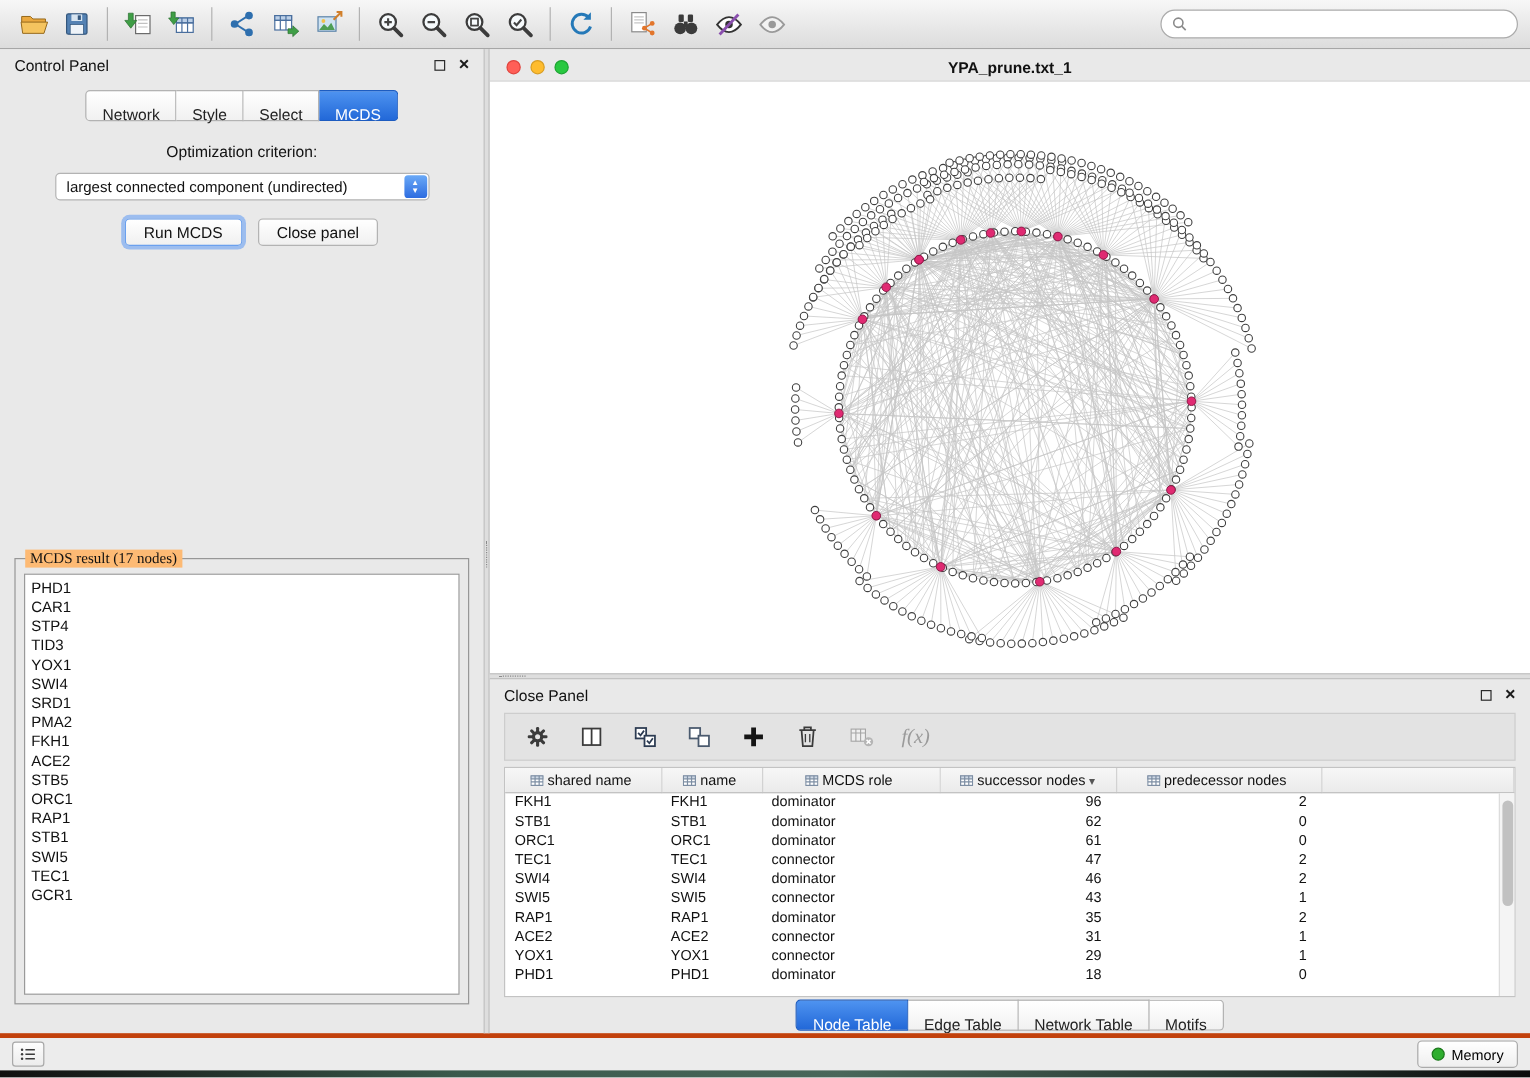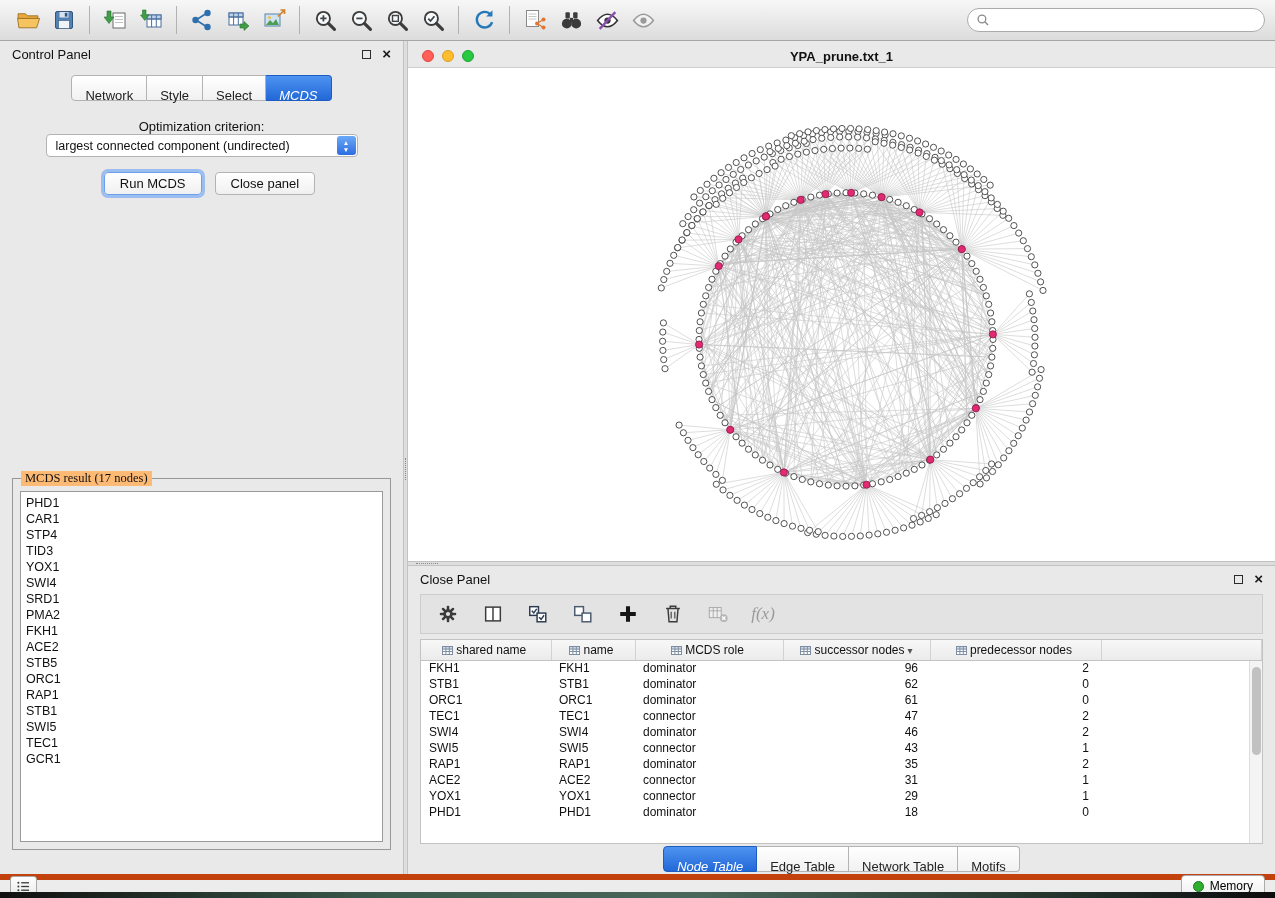--- a/index.html
+++ b/index.html
@@ -20,24 +20,24 @@
   
   .control-panel { width:403px; flex:0 0 403px; background:#e9e9e9; display:flex; flex-direction:column; }
   .panel-header { height:26px; display:flex; align-items:center; padding:0 12px; font-size:13px; flex:0 0 auto; }
   .win-btns { margin-left:auto; display:flex; align-items:center; gap:11px; }
   .float-sq { width:9px; height:9px; border:1.5px solid #2b2b2b; display:inline-block; }
   .close-x { font-size:15px; font-weight:bold; line-height:12px; color:#1a1a1a; }
   .cp-tabs { display:flex; justify-content:center; margin-top:8px; flex:0 0 auto; }
   .seg-tab { padding:12px 13px; height:21px; line-height:16px; font-size:13px; background:linear-gradient(#ffffff,#f1f1f1); border:1px solid #b3b3b3; border-left:none; color:#222; }
   .seg-tab:first-child { border-left:1px solid #b3b3b3; border-radius:4px 0 0 4px; }
   .seg-tab:last-child { border-radius:0 4px 4px 0; }
-  .seg-tab.active { background:linear-gradient(#4e93f0,#2268d8); color:#fff; border-color:#1d5cc0;font-style:italic; }
+  .seg-tab.active { background:linear-gradient(#4e93f0,#2268d8); color:#fff; border-color:#1d5cc0; }
   .cp-body { flex:1 1 auto; display:flex; flex-direction:column; align-items:center; min-height:0; }
   .opt-label { margin-top:18px; font-size:13px; }
-  .dropdown { margin-top:0; width:312px; height:23px; background:#fff; border:1px solid #b3b3b3; border-radius:4px; display:flex; align-items:center; font-size:12.5px; padding:0 24px 0 9px; position:relative; white-space:nowrap; }
+  .dropdown { margin-top:10px; width:312px; height:23px; background:#fff; border:1px solid #b3b3b3; border-radius:4px; display:flex; align-items:center; font-size:12.5px; padding:0 24px 0 9px; position:relative; white-space:nowrap; }
   .dd-stepper { position:absolute; right:1px; top:1px; bottom:1px; width:19px; border-radius:3px; background:linear-gradient(#6aa9f7,#2d6ce0); color:#fff; display:flex; flex-direction:column; align-items:center; justify-content:center; font-size:6.5px; line-height:7px; }
   .btn-row { margin-top:15px; display:flex; gap:13px;margin-left:16px; }
   .push-btn { height:23px; padding:0 15px; background:linear-gradient(#ffffff,#f0f0f0); border:1px solid #b3b3b3; border-radius:4px; font-size:13px; font-family:inherit; color:#111; }
   .push-btn.focused { box-shadow:0 0 0 3px rgba(80,145,245,.5); border-color:#6aa0ee; }
   .result-box { margin:auto 12px 24px 12px; align-self:stretch; height:372px; border:1px solid #979797; position:relative; padding:12px 7px 7px 7px; flex:0 0 auto; }
   .result-legend { position:absolute; top:-8px; left:8px; background:#fdba74; padding:0 4px; font-size:12.5px;font-family:Liberation Serif, serif; }
   .result-list { background:#fff; border:1px solid #9a9a9a; height:100%; overflow:hidden; font-size:12.5px; padding:3px 5px; }
   .result-item { line-height:16px; }
 
   
@@ -71,21 +71,21 @@
   .node-table th { height:20px; background:linear-gradient(#f7f7f7,#ebebeb); border-right:1px solid #d2d2d2; border-bottom:1px solid #c3c3c3; font-weight:400; font-size:12px; text-align:center; overflow:hidden; white-space:nowrap; }
   .node-table th .th-label { margin:0 3px;text-align:center; }
   .sort-arrow { color:#555; font-size:10px; }
   .node-table td { height:16px; padding:0 8px; font-size:12px; white-space:nowrap; overflow:hidden; }
   td.num { text-align:right; padding-right:12px; }
   .vscroll { position:absolute; top:21px; right:0; bottom:0; width:13px; background:#f4f4f4; border-left:1px solid #dcdcdc; }
   .vscroll .thumb { position:absolute; top:6px; left:2px; width:9px; height:88px; background:#c1c1c1; border-radius:5px; }
   .tp-tabs { height:30px; display:flex; justify-content:center; align-items:center; flex:0 0 auto; }
 
   
-  .statusbar { height:18px; background:#ececec; border-top:6px solid #c2410c; display:flex; align-items:center; padding:0 10px; flex:0 0 auto; }
+  .statusbar { height:31px; background:#ececec; border-top:4px solid #c2410c; display:flex; align-items:center; padding:0 10px; flex:0 0 auto; }
   .status-btn { width:27px; height:21px; border:1px solid #a8a8a8; border-radius:3px; background:linear-gradient(#fdfdfd,#ececec); display:flex; align-items:center; justify-content:center; }
   .memory-btn { margin-left:auto; height:23px; border:1px solid #ababab; border-radius:4px; background:linear-gradient(#ffffff,#efefef); display:flex; align-items:center; gap:6px; padding:0 11px; font-size:12px; font-family:inherit; }
   .mem-dot { width:11px; height:11px; border-radius:50%; background:#2fae2f; border:1px solid #1d7a1d; }
   .desktop-strip { height:6px; flex:0 0 6px; background:linear-gradient(90deg,#10100f,#3a5a4c 30%,#49675a 55%,#22302a 85%,#0c0c0c); }
 
   .th-grid-icon svg { vertical-align:-1px; }
 </style>
 </head>
 <body>
 

